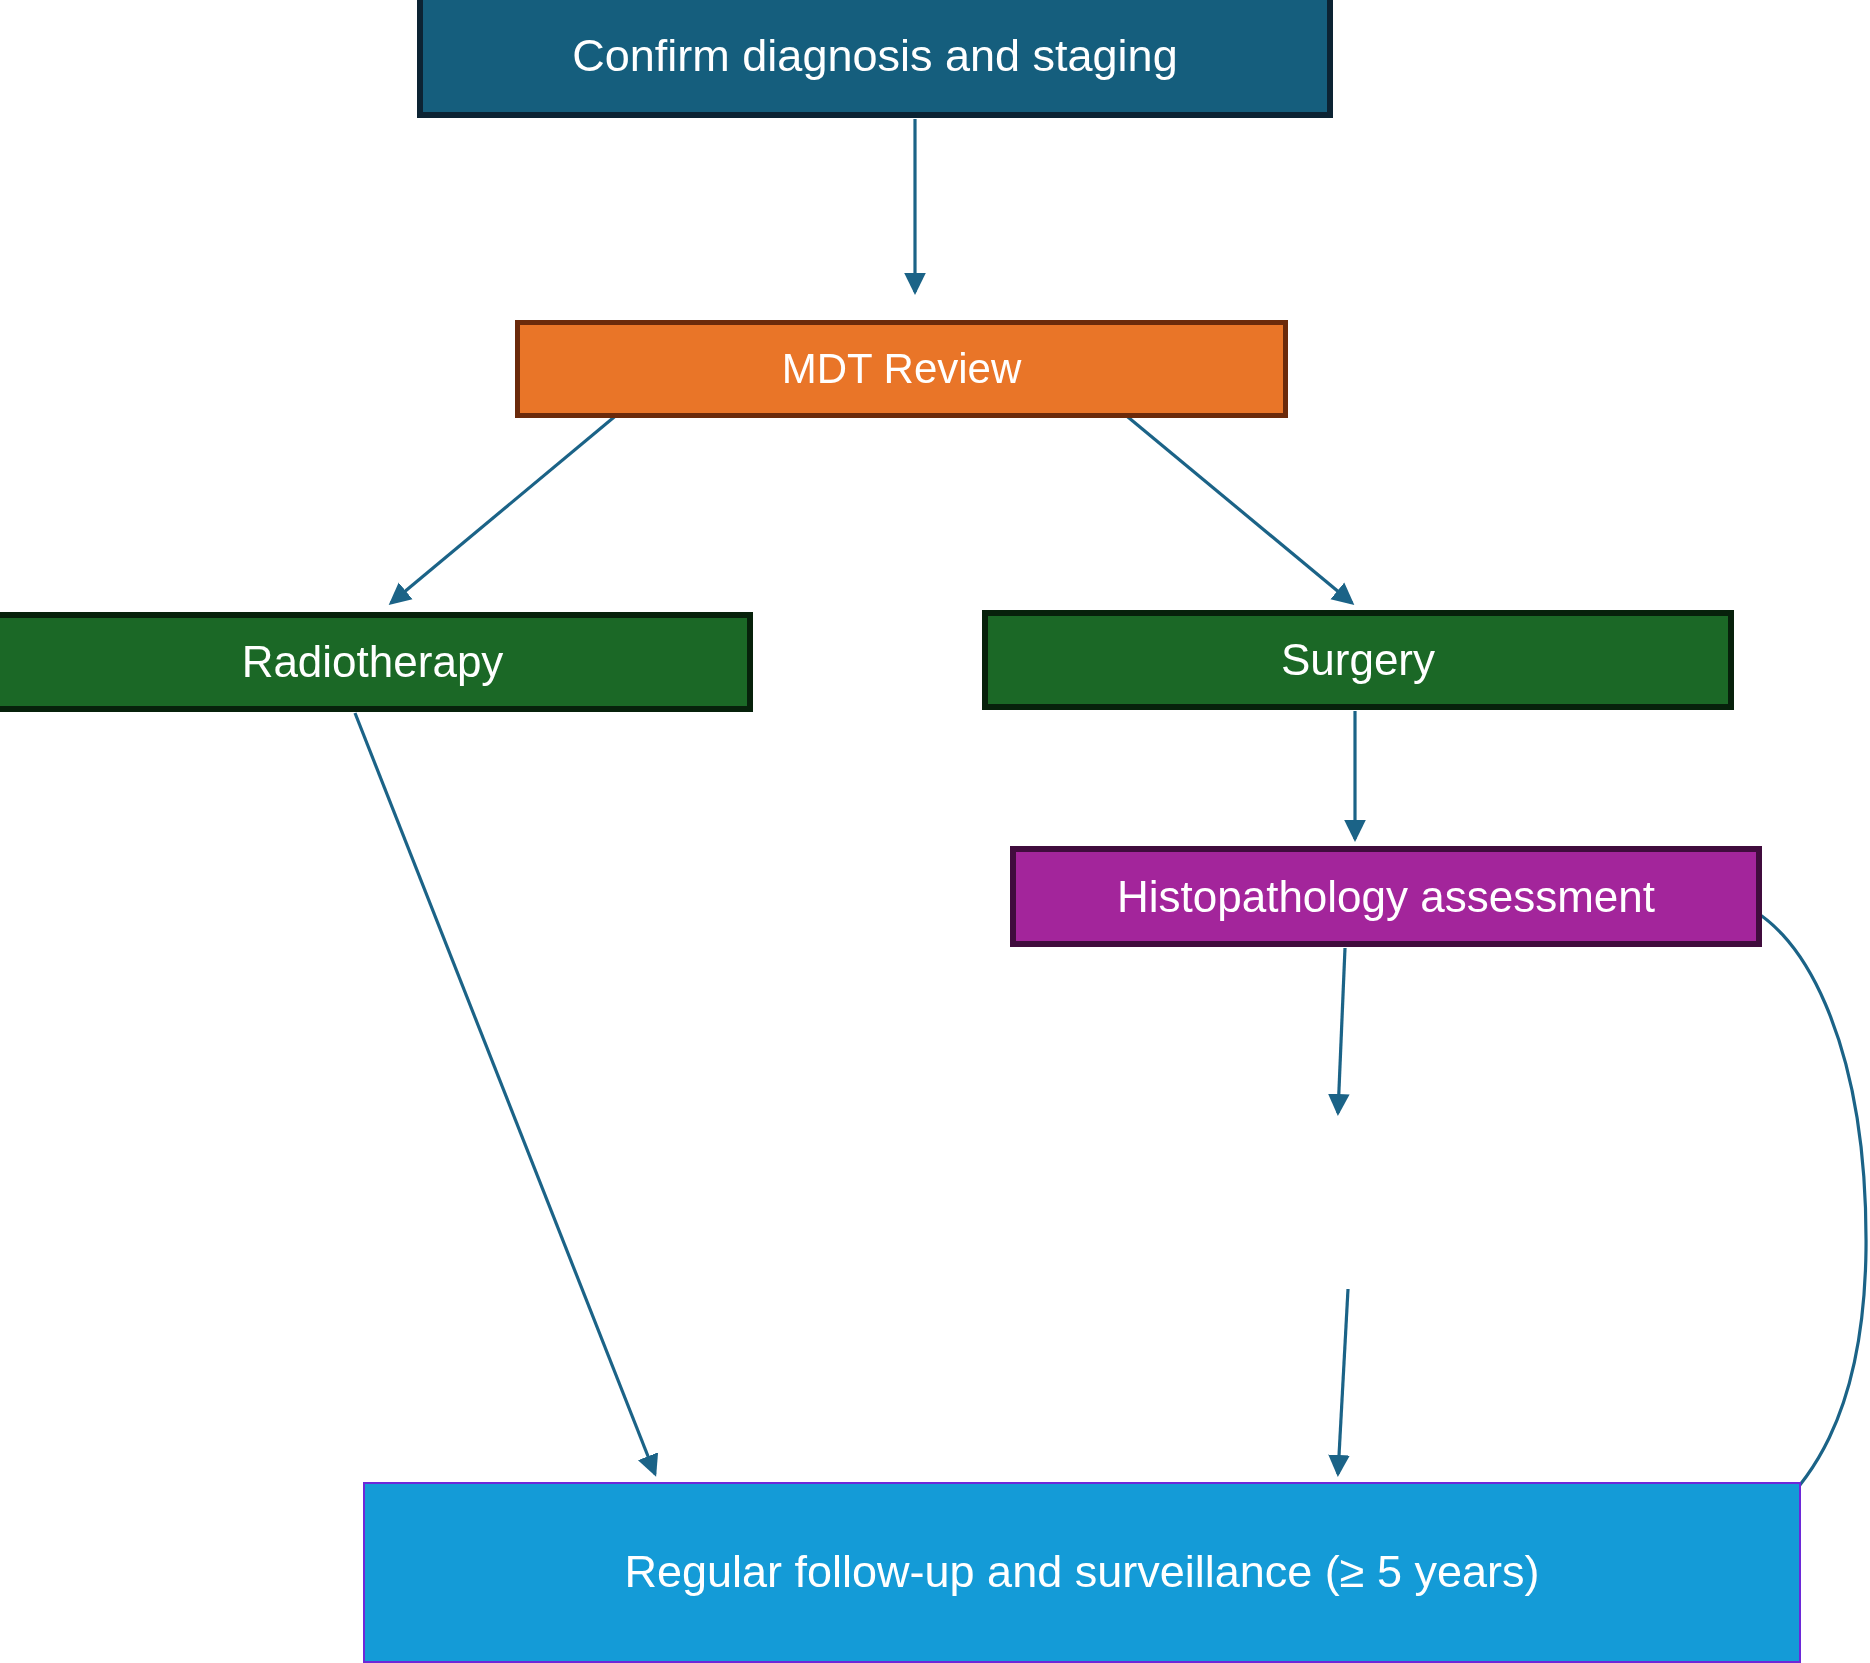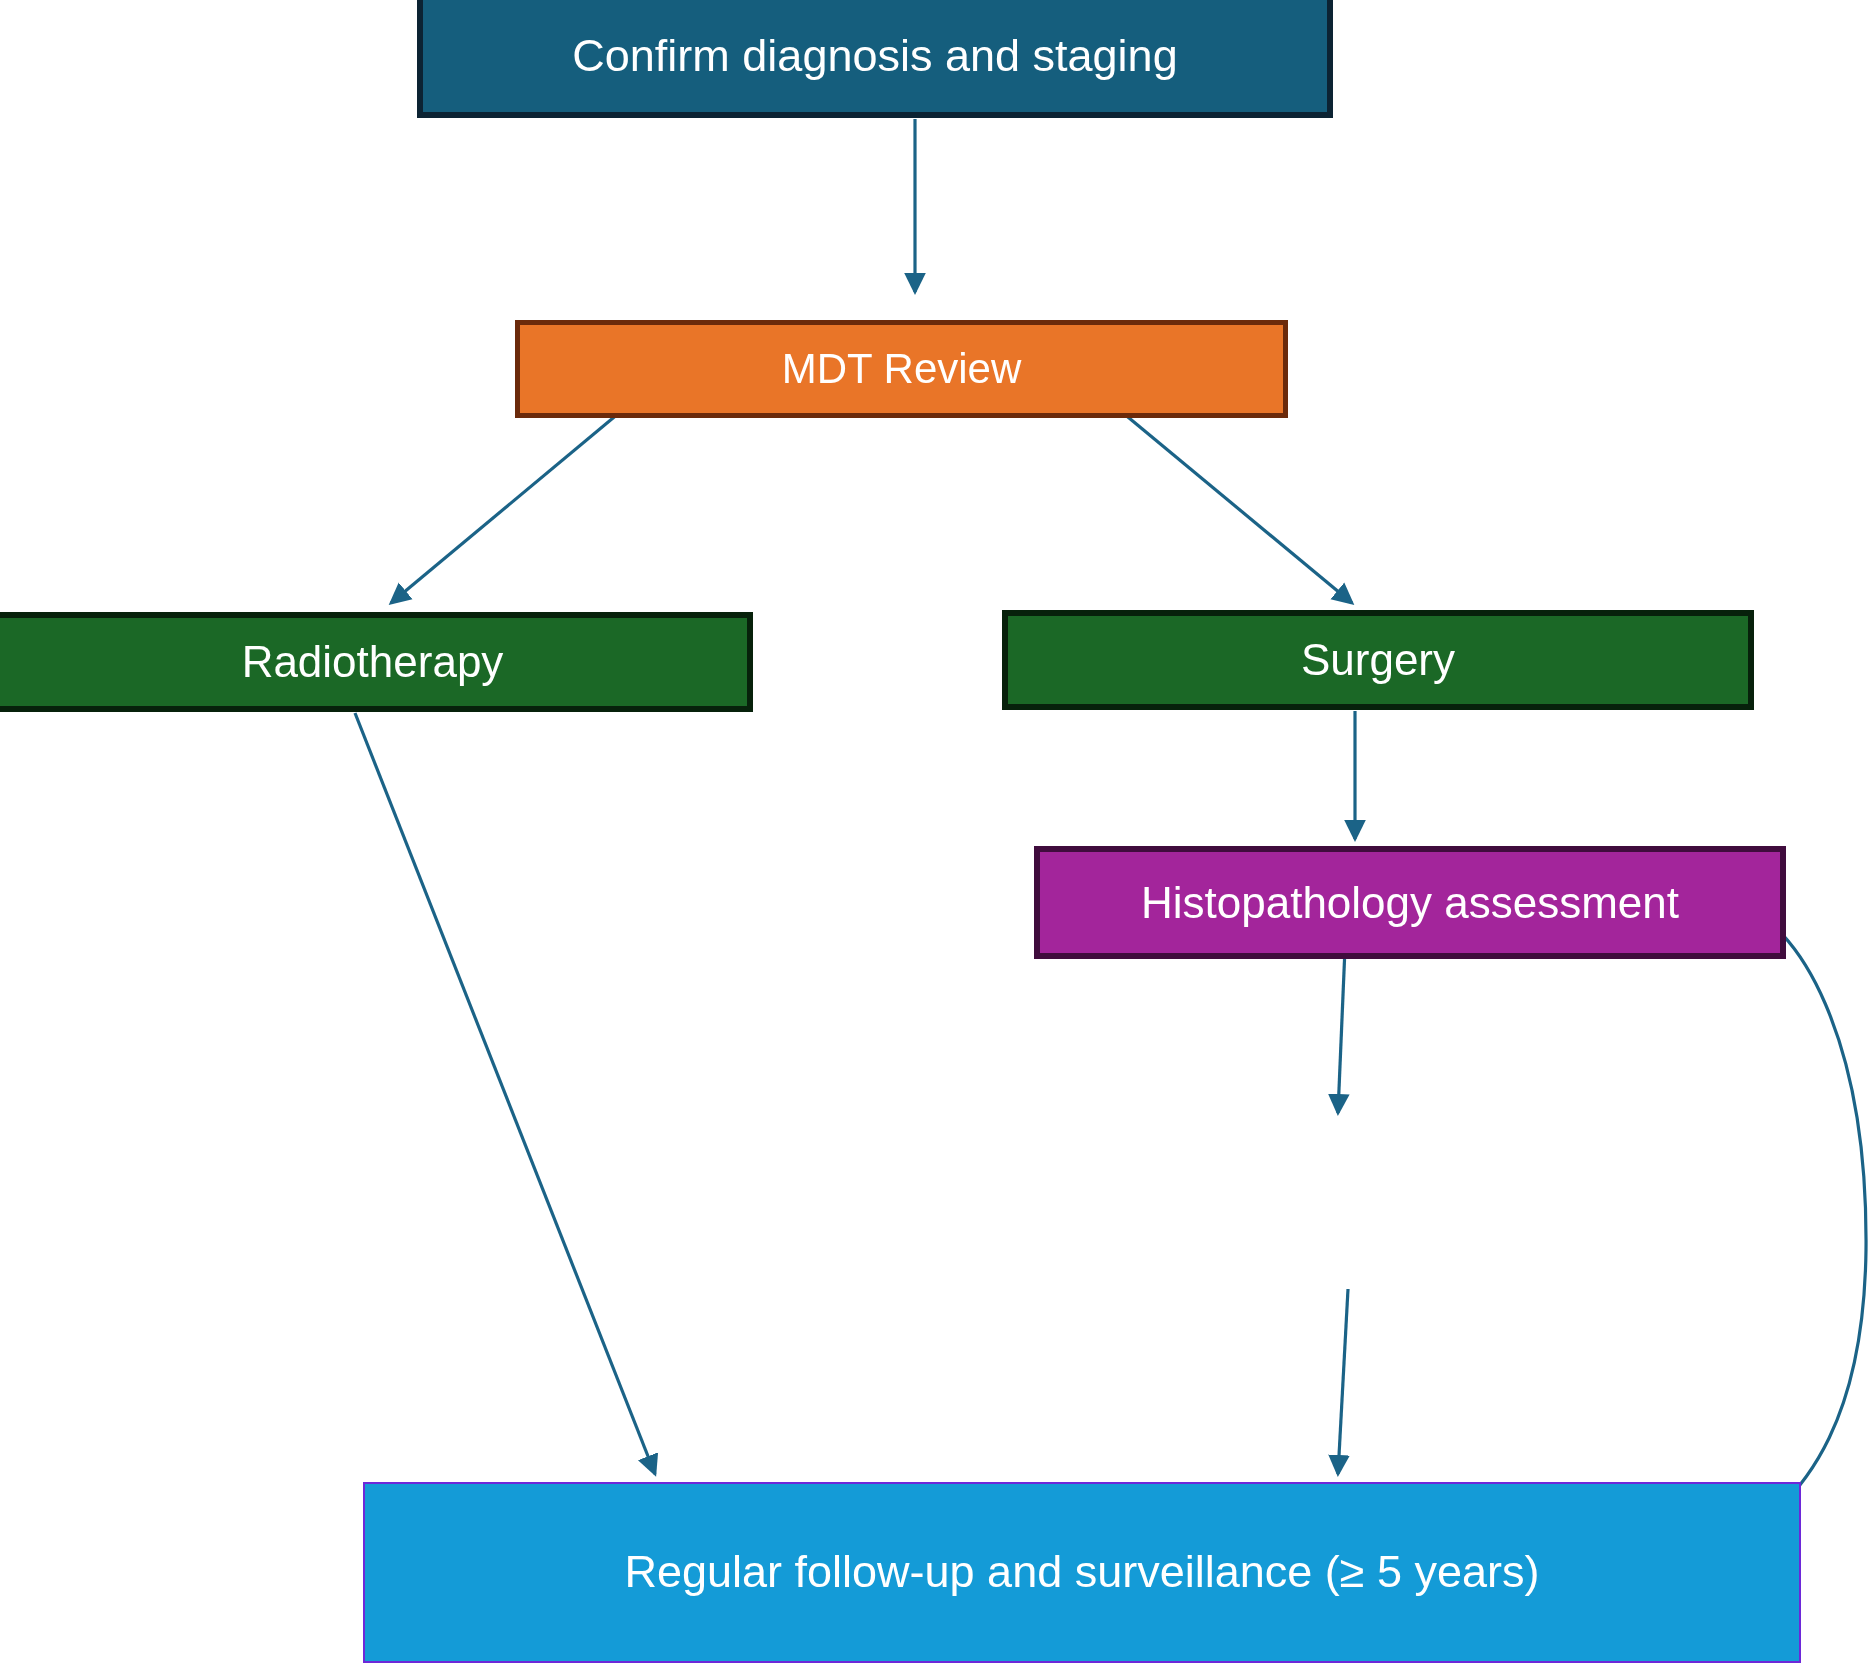--- a/index.html
+++ b/index.html
@@ -66,25 +66,24 @@
     background: #1B6826;
     border: 6px solid #07210B;
     font-size: 44px;
   }
   #node-surgery {
     left: 982px; top: 610px;
     width: 752px; height: 100px;
     background: #1B6826;
     border: 6px solid #07210B;
     font-size: 44px;
-    margin-left: 20px;
   }
   #node-histo {
-    left: 1034px; top: 846px;
-    width: 752px; height: 113px;
+    left: 1010px; top: 846px;
+    width: 752px; height: 101px;
     background: #A3259B;
     border: 6px solid #400C3D;
     font-size: 44px;
   }
   #node-adjuvant {
     left: 964px; top: 1120px;
     width: 748px; height: 168px;
     background: #56A933;
     border: 6px solid #1E3F10;
     font-size: 44px;

